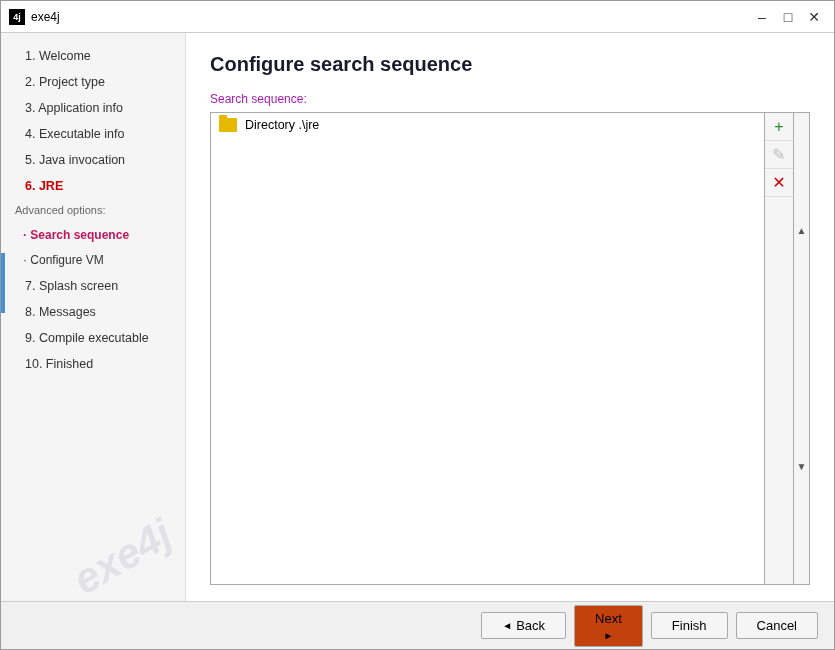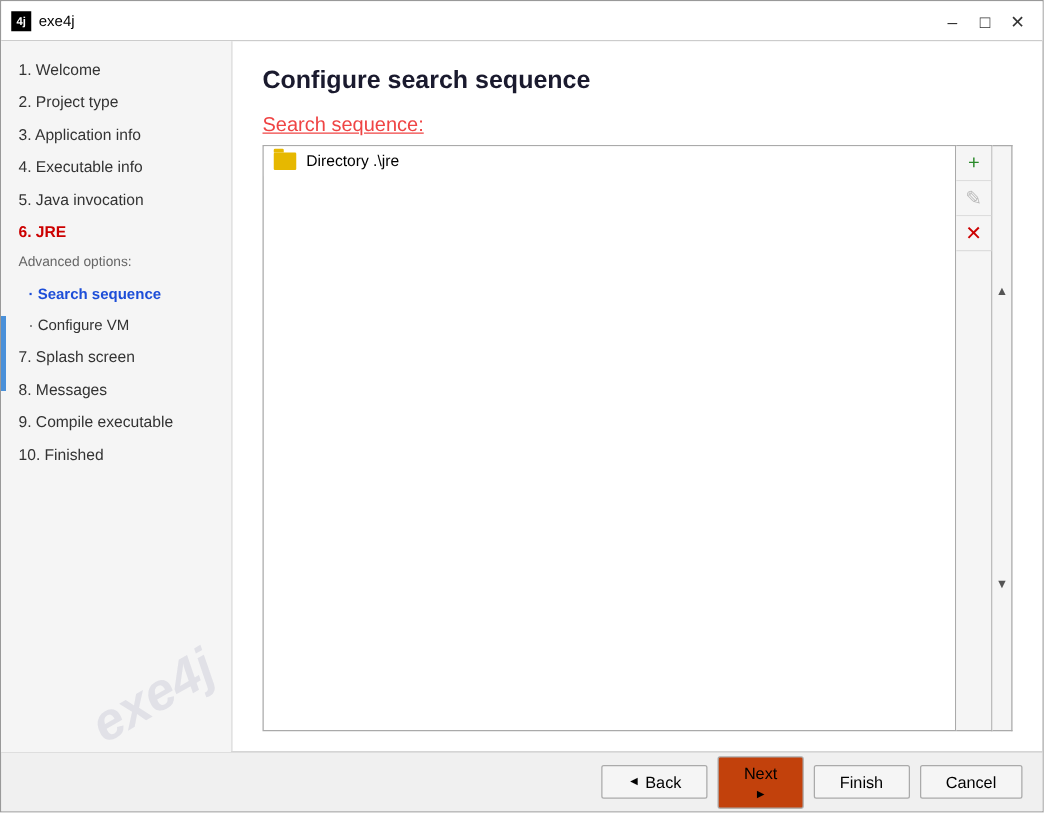--- a/index.html
+++ b/index.html
@@ -94,40 +94,40 @@
       font-size: 42px;
       font-weight: bold;
       color: rgba(180,180,200,0.3);
       transform: rotate(-30deg);
       pointer-events: none;
       user-select: none;
       font-style: italic;
     }
 
     .sidebar-item {
-      padding: 3px 14px;
+      padding: 3px 24px;
       font-size: 12.5px;
       color: #333;
       cursor: pointer;
       line-height: 1.6;
     }
 
     .sidebar-item.active {
       color: #c00;
       font-weight: bold;
     }
 
     .sidebar-item.sub {
       padding-left: 22px;
       font-size: 12px;
     }
 
     .sidebar-item.sub.active-sub {
       font-weight: bold;
-      color: #1d4ed8;
+      color: #be185d;
     }
 
     .sidebar-item.sub-label {
       padding-left: 14px;
       font-size: 11px;
       color: #666;
       cursor: default;
     }
 
     .sidebar-divider-line {
@@ -156,24 +156,23 @@
 
     .main-description {
       font-size: 12.5px;
       color: #333;
       line-height: 1.5;
       margin-bottom: 16px;
       max-width: 560px;
     }
 
     .section-label {
-      font-size: 16px;
-      color: #ef4444;
+      font-size: 12px;
+      color: #a21caf;
       margin-bottom: 6px;
-      text-decoration: underline;
     }
 
     .search-sequence-container {
       display: flex;
       flex: 1;
       gap: 0;
     }
 
     .sequence-list {
       flex: 1;

